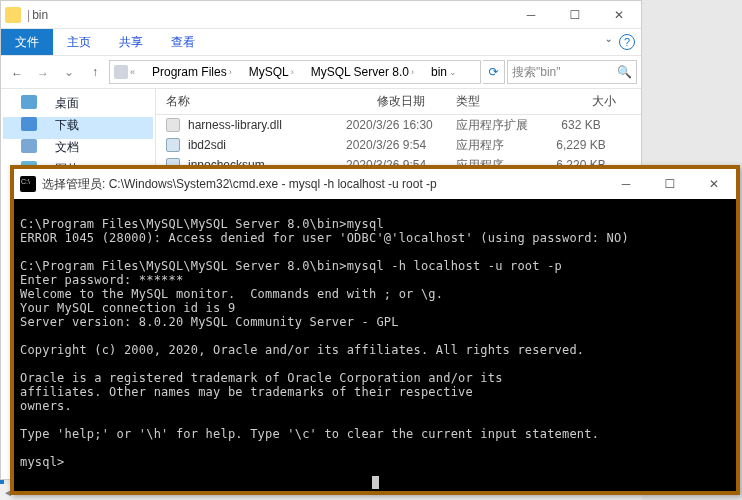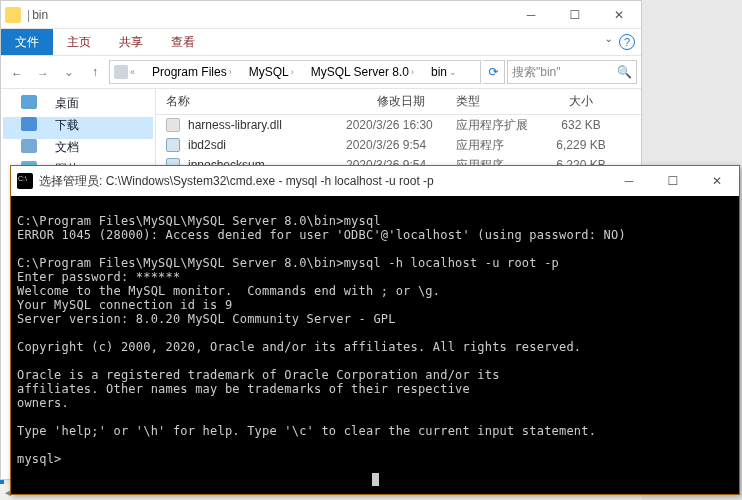--- a/index.html
+++ b/index.html
@@ -7,21 +7,21 @@
 
 .explorer-window { position: absolute; top: 0; left: 0; width: 642px; height: 480px; background: #fff; border: 1px solid #ccc; }
 .titlebar { height: 28px; display: flex; align-items: center; background: #fff; border-bottom: 1px solid #e5e5e5; font-size: 12px; }
 .titlebar .icon-folder { width: 16px; height: 16px; margin: 0 4px; background: #ffd966; border-radius: 2px; }
 .titlebar .sep { color: #888; margin: 0 2px; }
 .titlebar .title { color: #555; }
 .titlebar .win-controls { margin-left: auto; display: flex; }
 .win-btn { width: 44px; height: 28px; display: flex; align-items: center; justify-content: center; color: #555; font-size: 12px; cursor: default; }
 
 .ribbon-tabs { height: 26px; background: #fff; display: flex; align-items: stretch; font-size: 12px; position: relative; }
-.ribbon-tab { padding: 0 14px; display: flex; align-items: center; color: #7f1d1d; cursor: default; }
+.ribbon-tab { padding: 0 14px; display: flex; align-items: center; color: #1d4ed8; cursor: default; }
 .ribbon-tab.file { background: #1979ca; color: #fff; }
 .ribbon-tabs .help-icon { position: absolute; right: 6px; top: 5px; width: 16px; height: 16px; border: 1px solid #1979ca; border-radius: 50%; color: #1979ca; font-size: 11px; text-align: center; line-height: 14px; }
 .ribbon-tabs .chev { position: absolute; right: 28px; top: 4px; color: #555; font-size: 10px; }
 
 .navbar { height: 34px; background: #fff; border-top: 1px solid #e5e5e5; border-bottom: 1px solid #e5e5e5; display: flex; align-items: center; font-size: 12px; padding: 0 4px; gap: 2px; }
 .nav-btn { width: 24px; height: 24px; display: flex; align-items: center; justify-content: center; color: #888; border-radius: 2px; }
 .nav-btn.active { color: #555; }
 .breadcrumb { flex: 1; height: 24px; border: 1px solid #ccc; display: flex; align-items: center; padding: 0 4px; gap: 2px; overflow: hidden; }
 .breadcrumb .pc-icon { width: 14px; height: 14px; background: #d0d5dd; border-radius: 2px; }
 .breadcrumb .crumb { white-space: nowrap; margin-left: 15px; }
@@ -39,32 +39,32 @@
 .ic-download { background: #4a90d9; }
 .ic-docs { background: #7aa8d4; }
 .ic-pics { background: #69b8d6; }
 .ic-folder { background: #ffd966; }
 
 .file-area { flex: 1; display: flex; flex-direction: column; }
 .col-headers { height: 26px; border-bottom: 1px solid #e5e5e5; display: flex; align-items: center; font-size: 12px; color: #444; }
 .col-headers .c1 { flex: 0 0 190px; padding-left: 10px; }
 .col-headers .c2 { flex: 0 0 110px; text-align: center; }
 .col-headers .c3 { flex: 0 0 90px; }
-.col-headers .c4 { flex: 0 0 70px; text-align: center; }
+.col-headers .c4 { flex: 0 0 70px; text-align: right; }
 .file-list { flex: 1; overflow: hidden; font-size: 12px; color: #333; }
 .file-row { display: flex; align-items: center; height: 20px; }
 .file-row .c1 { flex: 0 0 190px; padding-left: 10px; display: flex; align-items: center; gap: 8px; }
 .file-row .c2 { flex: 0 0 110px; color: #666; }
 .file-row .c3 { flex: 0 0 90px; color: #666; }
 .file-row .c4 { flex: 0 0 70px; color: #666; text-align: center; }
 .fi { width: 14px; height: 14px; border-radius: 2px; flex-shrink: 0; }
 .fi-dll { background: #e5e5e5; border: 1px solid #bbb; }
 .fi-exe { background: #d6e4f0; border: 1px solid #8ab; }
 
-.cmd-window { position: absolute; top: 165px; left: 10px; width: 730px; height: 330px; background: #f9a8d4; border: 1px solid #a16207; box-shadow: 2px 2px 6px rgba(0,0,0,0.3); }
+.cmd-window { position: absolute; top: 165px; left: 10px; width: 730px; height: 330px; background: #f9a8d4; border: 4px solid #a16207; box-shadow: 2px 2px 6px rgba(0,0,0,0.3); }
 .cmd-titlebar { height: 30px; background: #fff; display: flex; align-items: center; font-size: 12px; }
 .cmd-titlebar .cmd-icon { width: 16px; height: 16px; margin: 0 6px; background: #000; border-radius: 2px; position: relative; }
 .cmd-titlebar .cmd-icon::after { content: "C:\\"; color: #ccc; font-size: 7px; position: absolute; left: 1px; top: 2px; }
 .cmd-titlebar .cmd-title { color: #333; white-space: nowrap; overflow: hidden; }
 .cmd-titlebar .win-controls { margin-left: auto; display: flex; }
 .cmd-body { height: calc(100% - 30px); background: #000; color: #ccc; font-family: "NSimSun","SimSun","Consolas",monospace; font-size: 12px; line-height: 14px; padding: 4px 6px; white-space: pre-wrap; overflow: hidden; letter-spacing: 0.2px; }
 .cmd-body .cursor { display: inline-block; width: 7px; height: 13px; background: #ccc; vertical-align: text-bottom; }
 
 .left-stripe { position: fixed; left: 0; top: 0; width: 4px; height: 100%; background: #1979ca; }
 .bottom-scroll { position: absolute; bottom: 0; left: 0; width: 642px; height: 16px; background: #f0f0f0; display: flex; align-items: center; }

